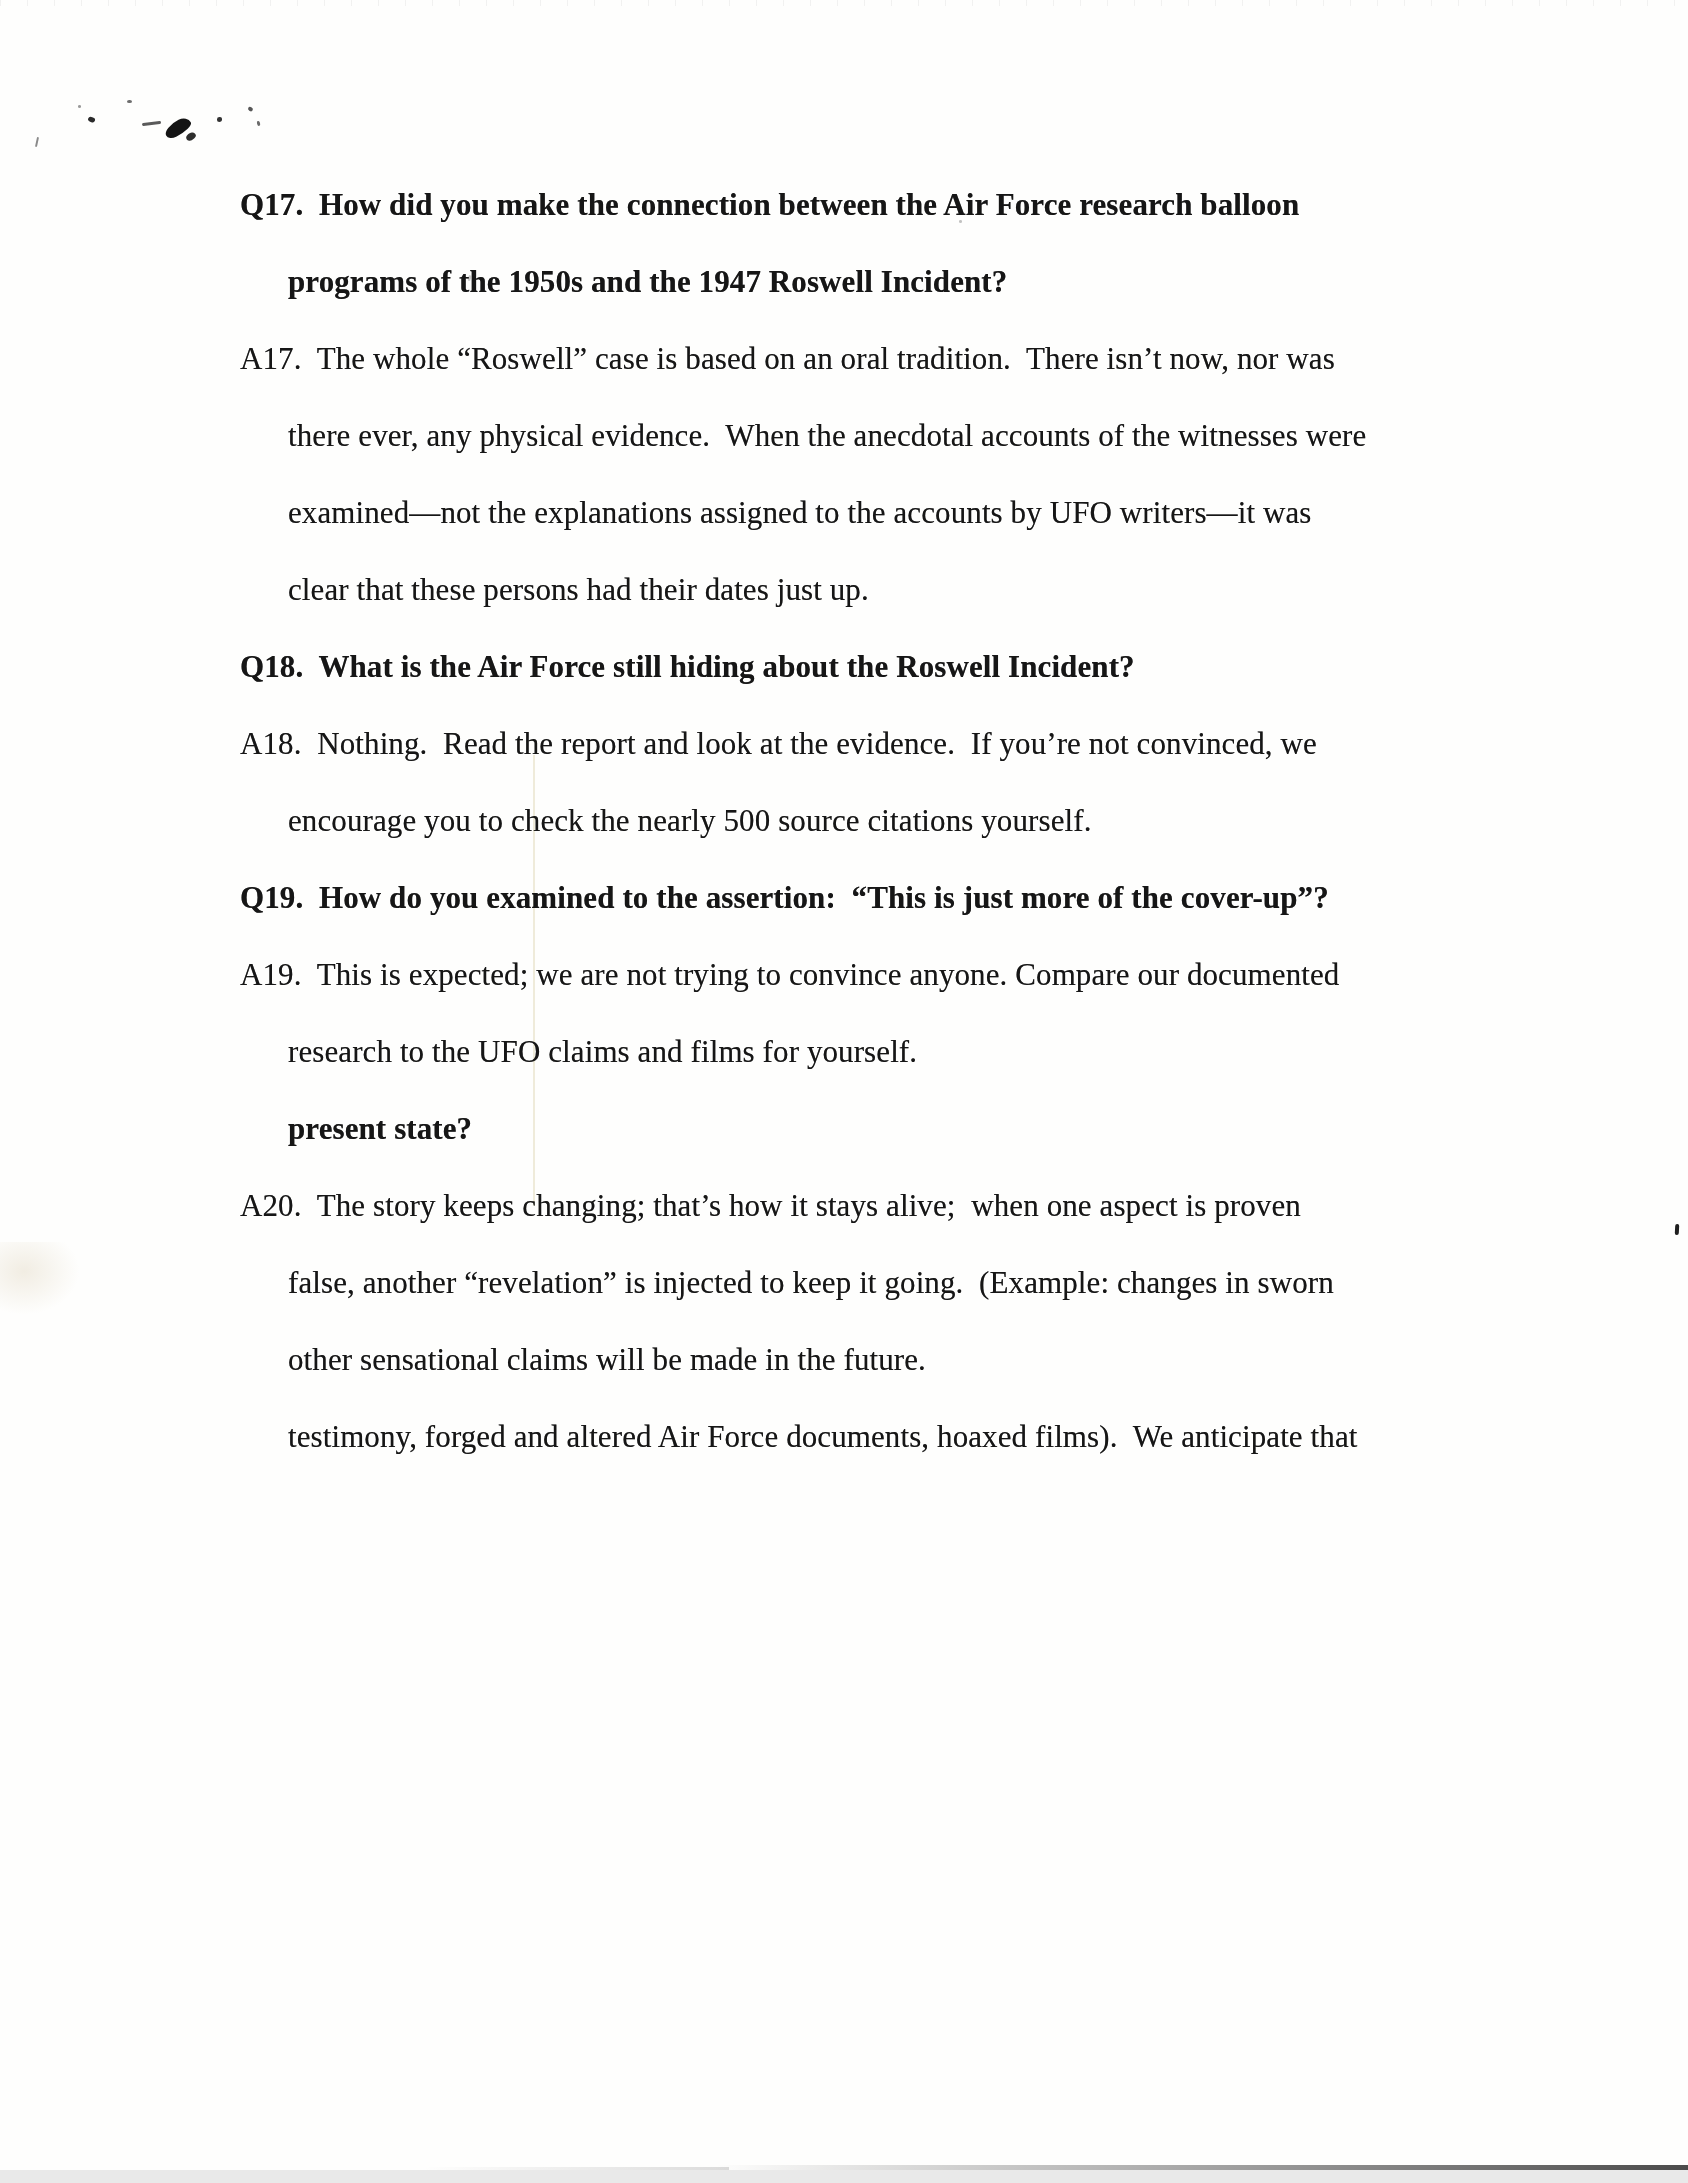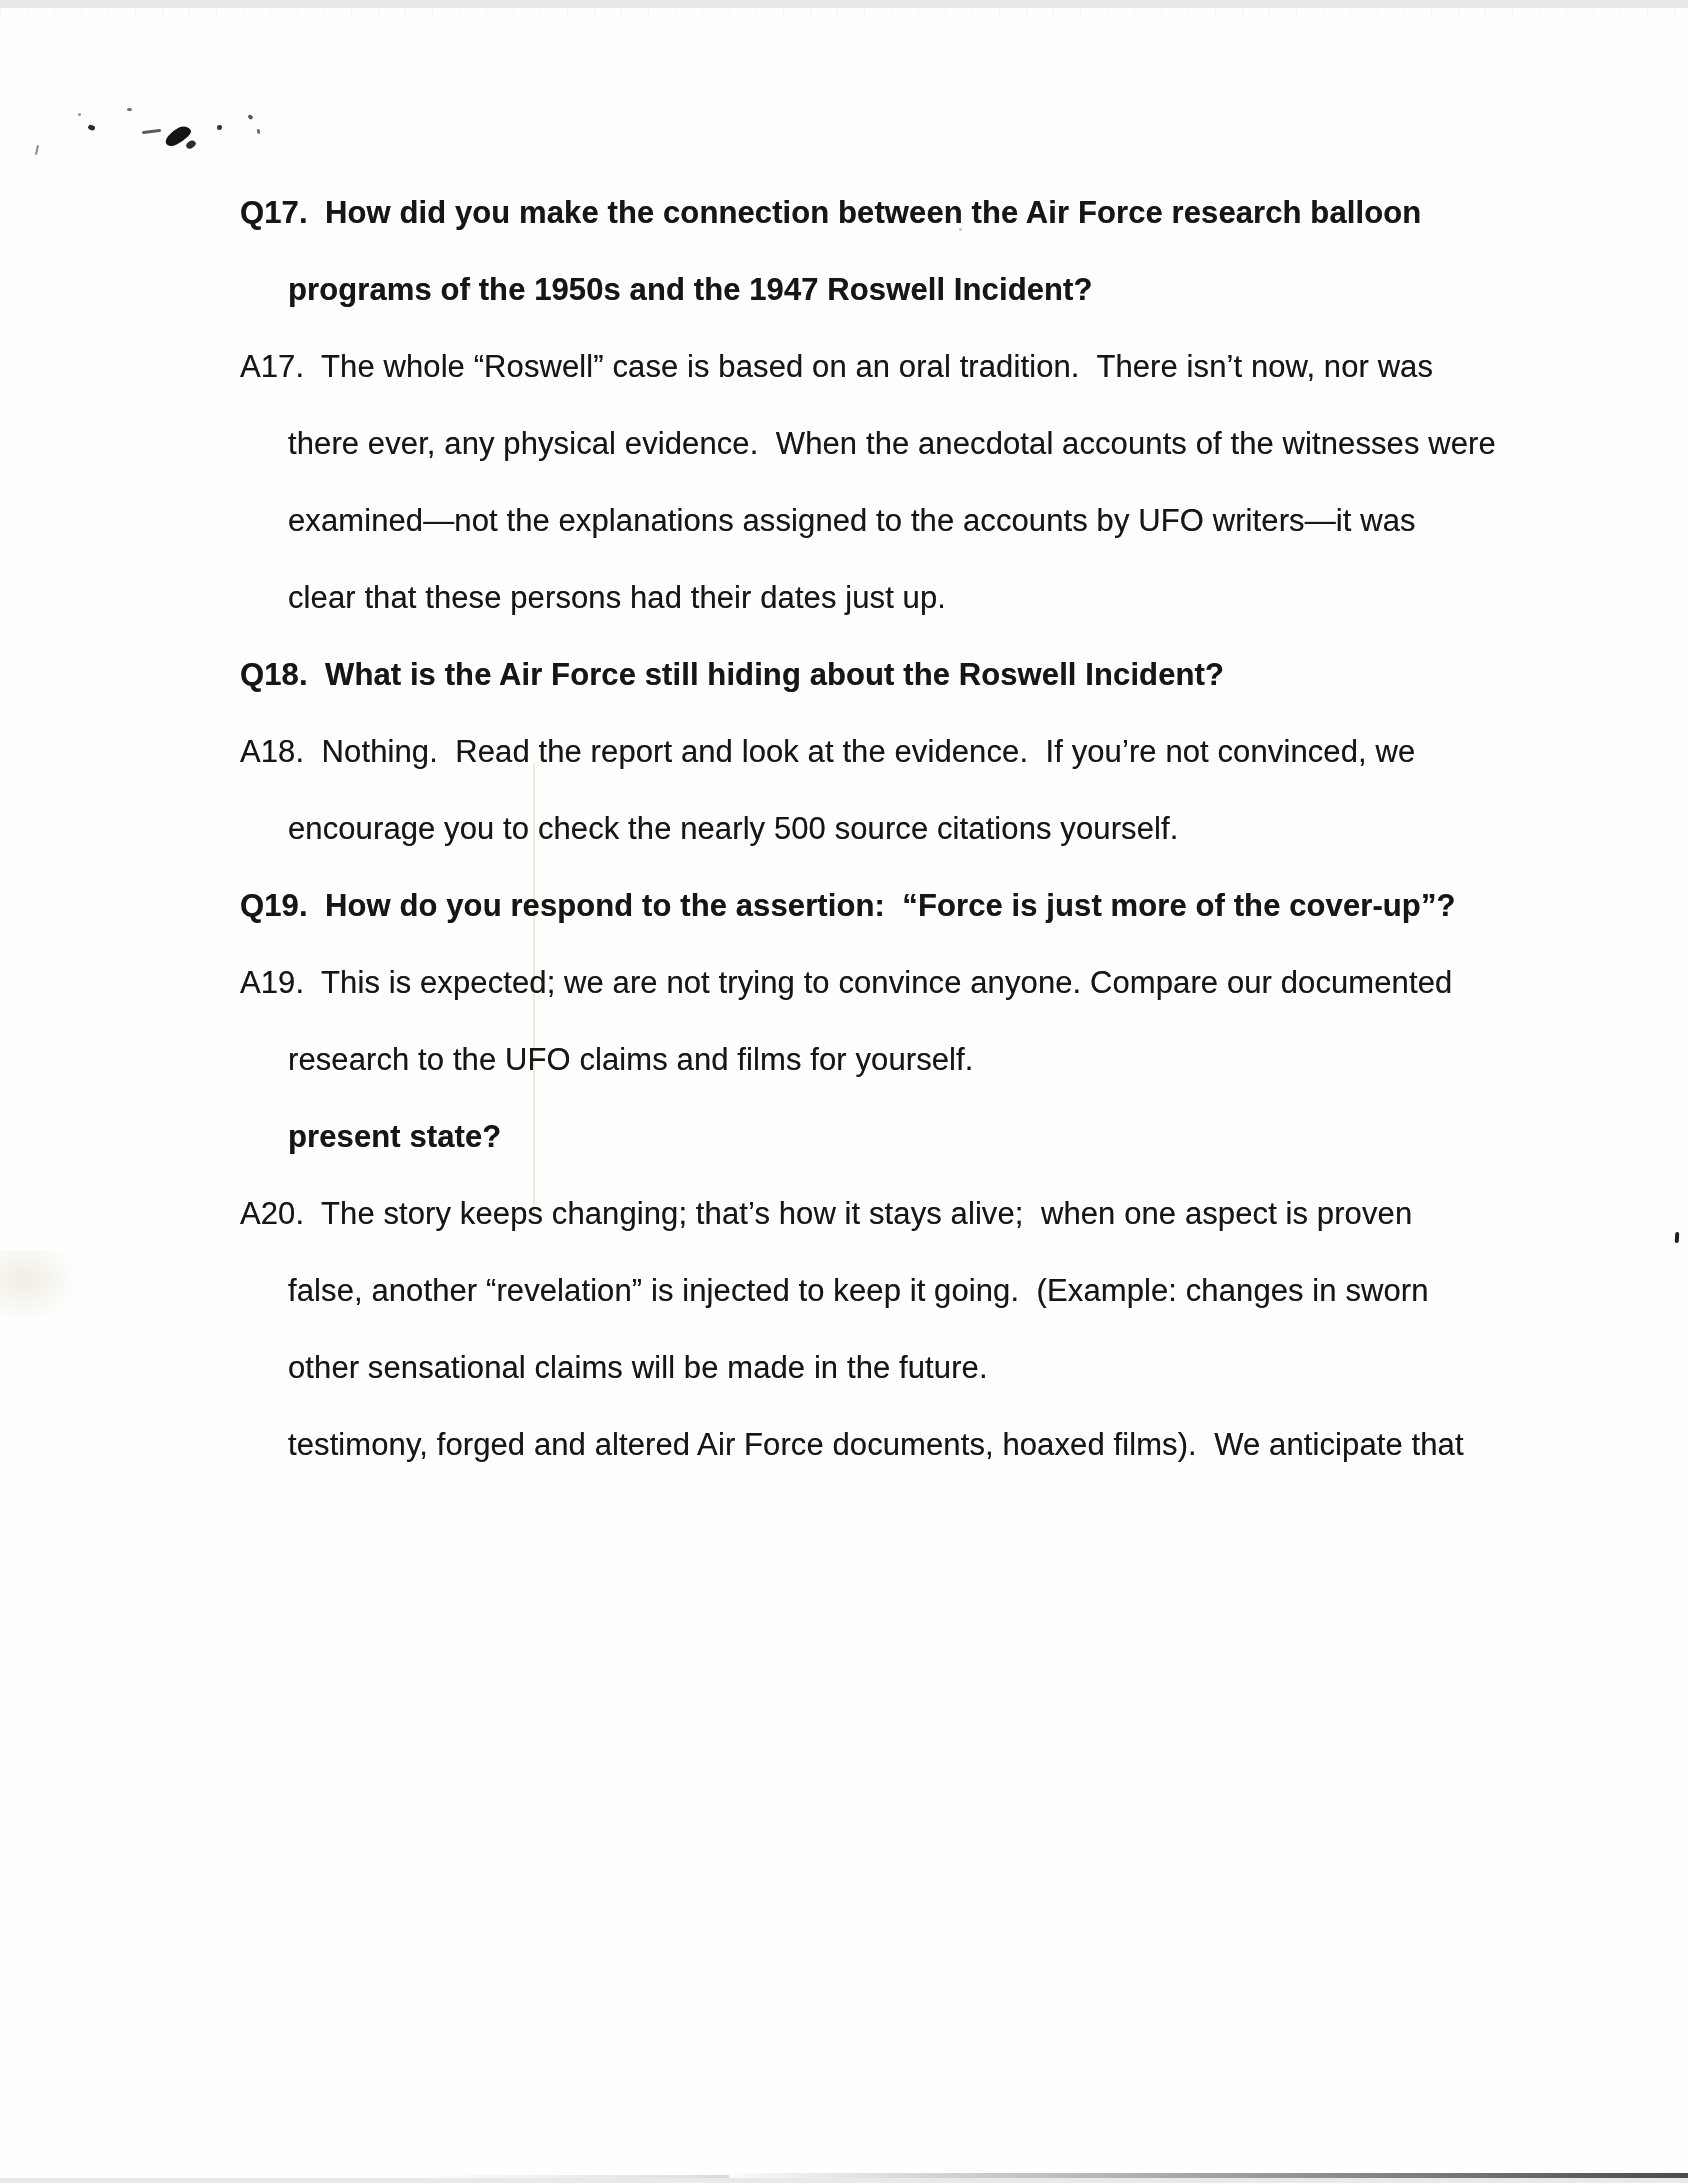--- a/index.html
+++ b/index.html
@@ -4,24 +4,24 @@
 <style>
   html, body {
     margin: 0;
     padding: 0;
     background: #e9e9e9;
   }
   .page {
     position: relative;
     width: 1689px;
     height: 2170px;
-    margin: 8px auto;
+    margin: 0 auto;
     background: #fefefd;
     overflow: hidden;
-    font-family: Liberation Sans, sans-serif;
+    font-family: Liberation Serif, serif;
     color: #161616;
   }
   
   .scan-top-edge {
     position: absolute;
     left: 0; top: 0;
     width: 100%; height: 6px;
     background: repeating-linear-gradient(
       90deg,
       rgba(150,150,150,0.22) 0px, rgba(150,150,150,0.22) 1.3px,
@@ -123,21 +123,21 @@
   <div class="text-block">
     <div class="line bold">Q17.  How did you make the connection between the Air Force research balloon</div>
     <div class="line bold cont">programs of the 1950s and the 1947 Roswell Incident?</div>
     <div class="line">A17.  The whole “Roswell” case is based on an oral tradition.  There isn’t now, nor was</div>
     <div class="line cont">there ever, any physical evidence.  When the anecdotal accounts of the witnesses were</div>
     <div class="line cont">examined—not the explanations assigned to the accounts by UFO writers—it was</div>
     <div class="line cont">clear that these persons had their dates just up.</div>
     <div class="line bold">Q18.  What is the Air Force still hiding about the Roswell Incident?</div>
     <div class="line">A18.  Nothing.  Read the report and look at the evidence.  If you’re not convinced, we</div>
     <div class="line cont">encourage you to check the nearly 500 source citations yourself.</div>
-    <div class="line bold">Q19.  How do you respond to the assertion:  “Force is just more of the cover-up”?</div>
+    <div class="line bold">Q19.  How do you examined to the assertion:  “This is just more of the cover-up”?</div>
     <div class="line">A19.  This is expected; we are not trying to convince anyone. Compare our documented</div>
     <div class="line cont">research to the UFO claims and films for yourself.</div>
     <div class="line bold cont">present state?</div>
     <div class="line">A20.  The story keeps changing; that’s how it stays alive;  when one aspect is proven</div>
     <div class="line cont">false, another “revelation” is injected to keep it going.  (Example: changes in sworn</div>
     <div class="line cont">other sensational claims will be made in the future.</div>
     <div class="line cont">testimony, forged and altered Air Force documents, hoaxed films).  We anticipate that</div>
   </div>
 
   <span class="scan-bottom-edge-faint"></span>

